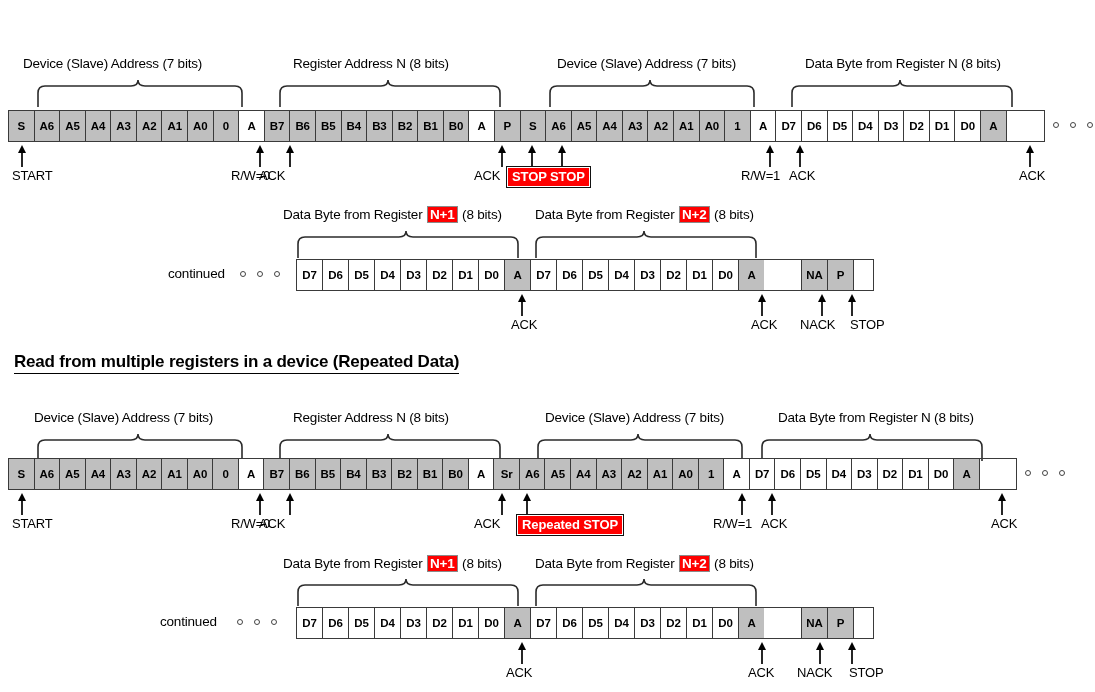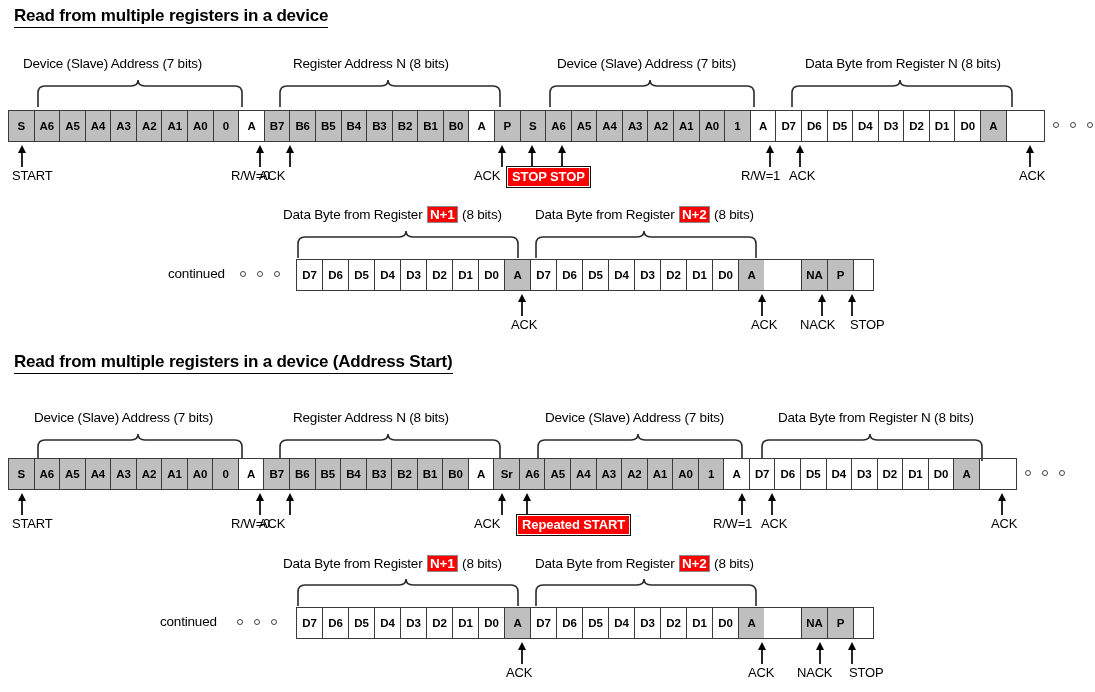--- a/index.html
+++ b/index.html
@@ -120,21 +120,20 @@
     width:6px;height:6px;border-radius:50%;
     border:1.3px solid #444;background:#fff;
     box-sizing:border-box;
   }
 </style>
 </head>
 <body>
 
 <div class="canvas">
 
-  <div class="sec-title" style="left:14px;top:6px;">Read from multiple registers in a device</div>
 
   <div class="blabel" style="left:23px;top:56px;">Device (Slave) Address (7 bits)</div>
   <div class="blabel" style="left:293px;top:56px;">Register Address N (8 bits)</div>
   <div class="blabel" style="left:557px;top:56px;">Device (Slave) Address (7 bits)</div>
   <div class="blabel" style="left:805px;top:56px;">Data Byte from Register N (8 bits)</div>
 
   <div class="brace" style="left:36px;top:79px;">
     <svg width="208" height="28" viewBox="0 0 208 28">
         <path d="M2,28 L2,14 Q2,7 9,7 L95,7 Q102,7 102,1 Q102,7 109,7 L199,7 Q206,7 206,14 L206,28" fill="none" stroke="#2b2b2b" stroke-width="1.6"></path>
       </svg>
@@ -341,21 +340,21 @@
         <path d="M5,22 L5,6" stroke="#000" stroke-width="1.7"></path>
         <path d="M5,0 L1,8 L9,8 Z" fill="#000"></path>
       </svg>
   </div>
 
   <div class="ulabel" style="left:511px;top:317px;">ACK</div>
   <div class="ulabel" style="left:751px;top:317px;">ACK</div>
   <div class="ulabel" style="left:800px;top:317px;">NACK</div>
   <div class="ulabel" style="left:850px;top:317px;">STOP</div>
 
-  <div class="sec-title" style="left:14px;top:352px;">Read from multiple registers in a device (Address Start)</div>
+  <div class="sec-title" style="left:14px;top:352px;">Read from multiple registers in a device (Repeated Data)</div>
 
   <div class="blabel" style="left:34px;top:410px;">Device (Slave) Address (7 bits)</div>
   <div class="blabel" style="left:293px;top:410px;">Register Address N (8 bits)</div>
   <div class="blabel" style="left:545px;top:410px;">Device (Slave) Address (7 bits)</div>
   <div class="blabel" style="left:778px;top:410px;">Data Byte from Register N (8 bits)</div>
 
   <div class="brace" style="left:36px;top:433px;">
     <svg width="208" height="28" viewBox="0 0 208 28">
         <path d="M2,28 L2,14 Q2,7 9,7 L95,7 Q102,7 102,1 Q102,7 109,7 L199,7 Q206,7 206,14 L206,28" fill="none" stroke="#2b2b2b" stroke-width="1.6"></path>
       </svg>
@@ -470,21 +469,21 @@
     <svg width="10" height="22">
         <path d="M5,22 L5,6" stroke="#000" stroke-width="1.7"></path>
         <path d="M5,0 L1,8 L9,8 Z" fill="#000"></path>
       </svg>
   </div>
 
   <div class="ulabel" style="left:12px;top:516px;">START</div>
   <div class="ulabel" style="left:231px;top:516px;">R/W=0</div>
   <div class="ulabel" style="left:259px;top:516px;">ACK</div>
   <div class="ulabel" style="left:474px;top:516px;">ACK</div>
-  <div class="redbadge" style="left:517px;top:515px;">Repeated START</div>
+  <div class="redbadge" style="left:517px;top:515px;">Repeated STOP</div>
   <div class="ulabel" style="left:713px;top:516px;">R/W=1</div>
   <div class="ulabel" style="left:761px;top:516px;">ACK</div>
   <div class="ulabel" style="left:991px;top:516px;">ACK</div>
 
   <div class="blabel" style="left:283px;top:556px;">
     <span>Data Byte from Register </span><span class="hl">N+1</span><span> (8 bits)</span>
   </div>
   <div class="blabel" style="left:535px;top:556px;">
     <span>Data Byte from Register </span><span class="hl">N+2</span><span> (8 bits)</span>
   </div>

